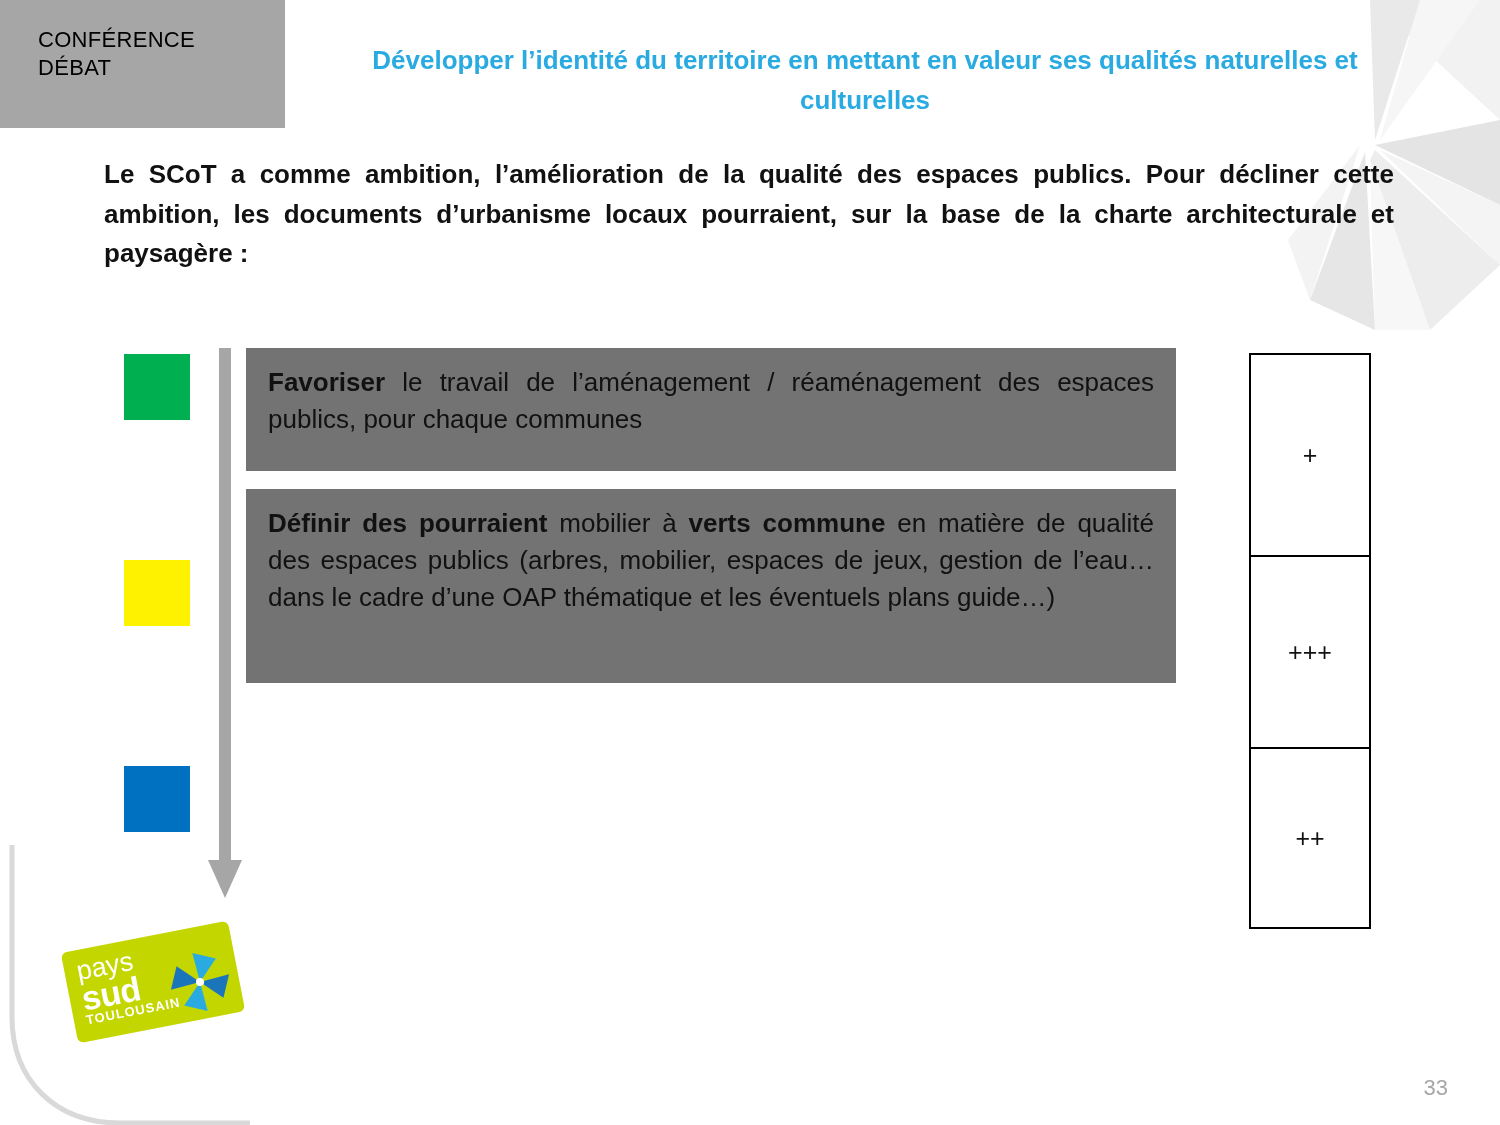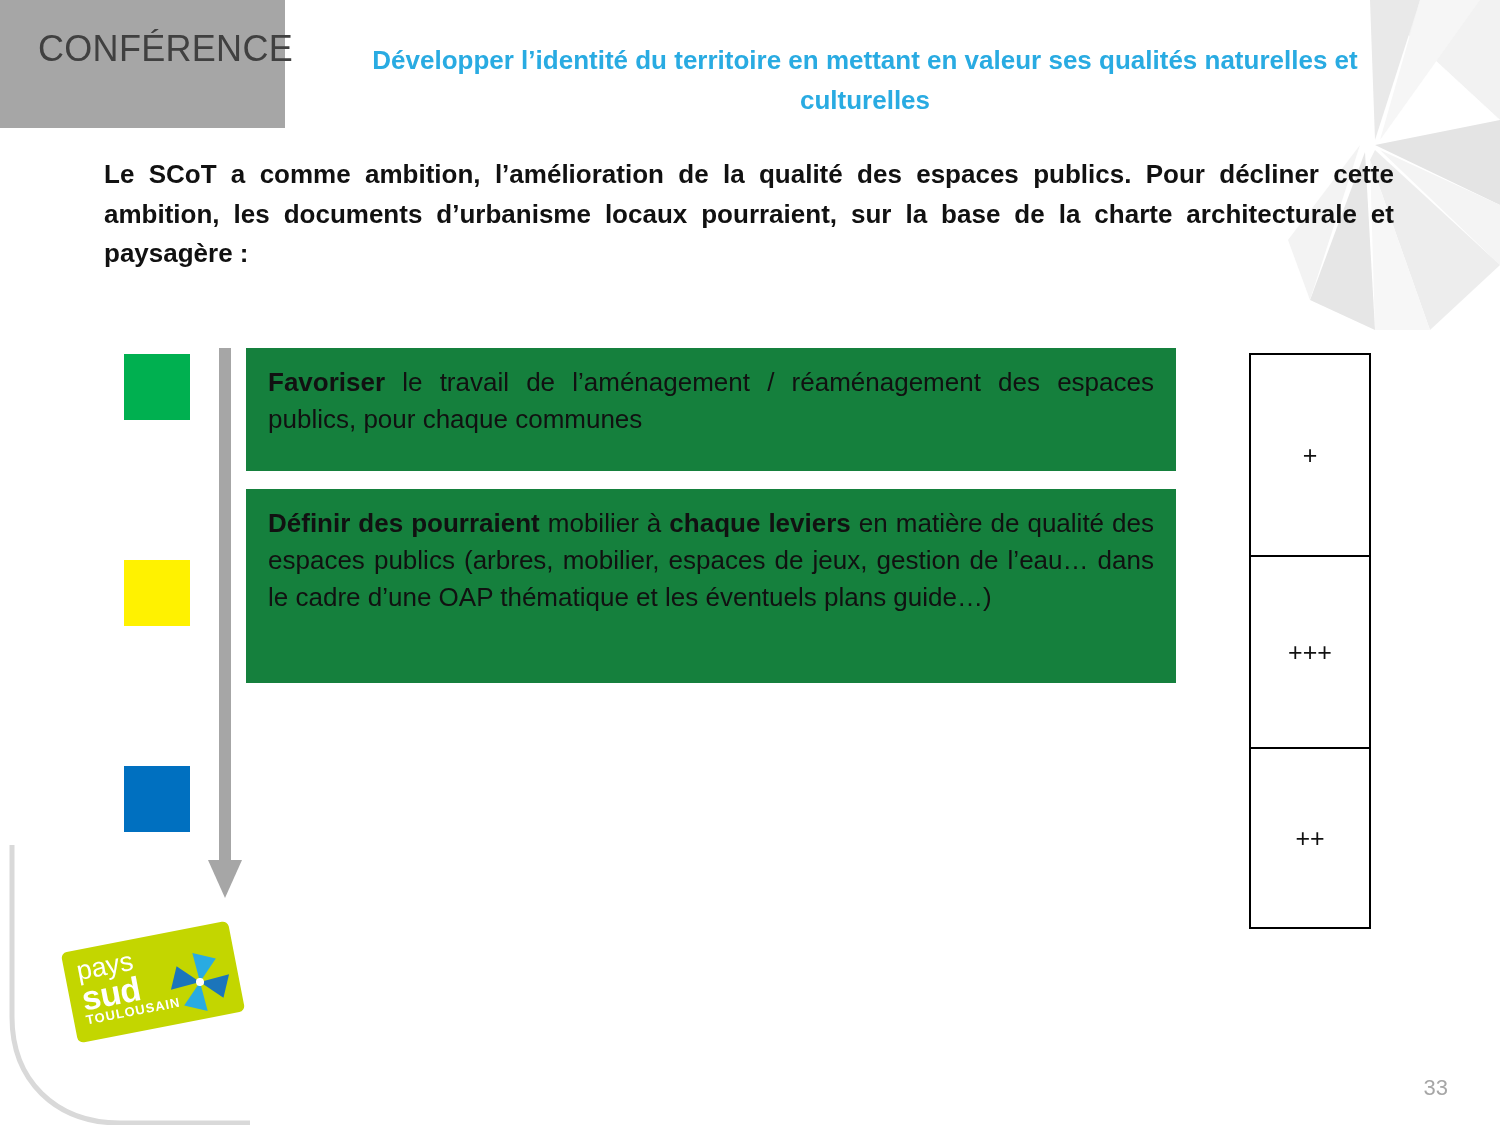--- a/index.html
+++ b/index.html
@@ -31,22 +31,22 @@
   
   .header-tab {
     position: absolute;
     left: 0;
     top: 0;
     width: 285px;
     height: 128px;
     background: #a6a6a6;
     box-sizing: border-box;
     padding: 26px 0 0 38px;
-    color: #404040;
-    font-size: 36px;
+    color: #000000;
+    font-size: 22px;
     line-height: 1.28;
     letter-spacing: 0.3px;
   }
   .header-title {
     position: absolute;
     left: 320px;
     top: 40px;
     width: 1090px;
     text-align: center;
     color: #29ABE2;
@@ -121,21 +121,21 @@
     border-top: 38px solid #A6A6A6;
   }
 
   .items {
     position: absolute;
     left: 142px;
     top: 0;
     width: 930px;
   }
   .item {
-    background: #15803d;
+    background: #737373;
     box-sizing: border-box;
     padding: 16px 22px 18px 22px;
     font-size: 26px;
     line-height: 1.42;
     color: #111111;
     text-align: justify;
     text-justify: inter-word;
     margin-bottom: 18px;
   }
   .item b { font-weight: bold; }
@@ -236,20 +236,21 @@
     <polygon points="330,120 330,205 205,145" fill="#e4e4e4"></polygon>
     <polygon points="330,205 330,265 210,150" fill="#f4f4f4"></polygon>
     <polygon points="205,150 330,265 260,330 200,160" fill="#ededed"></polygon>
     <polygon points="200,160 260,330 205,330" fill="#f7f7f7"></polygon>
     <polygon points="195,152 205,330 140,300" fill="#e6e6e6"></polygon>
     <polygon points="190,145 140,300 118,240" fill="#f3f3f3"></polygon>
   </svg>
 
   <div class="header-tab">
     <div>CONFÉRENCE</div>
+    <div>DÉBAT</div>
   </div>
 
   <div class="header-title">Développer l’identité du territoire en mettant en valeur ses qualités naturelles et culturelles</div>
 
   <div class="intro">Le SCoT a comme ambition, l’amélioration de la qualité des espaces publics. Pour décliner cette ambition, les documents d’urbanisme locaux pourraient,  sur la base de la charte architecturale et paysagère :</div>
 
   <div class="body-area">
 
     <div class="color-col">
       <div class="swatch green"></div>
@@ -262,21 +263,21 @@
       <div class="head"></div>
     </div>
 
     <div class="items">
 
       <div class="item item-1">
         <b>Favoriser</b><span> le travail de l’aménagement / réaménagement des espaces publics, pour chaque communes</span>
       </div>
 
       <div class="item item-2">
-        <b>Définir des pourraient</b><span> mobilier à </span><b>chaque leviers</b><span> en matière de qualité des espaces publics (arbres, mobilier, espaces de jeux, gestion de l’eau… dans le cadre d’une OAP thématique et les éventuels plans guide…)</span>
+        <b>Définir des pourraient</b><span> mobilier à </span><b>verts commune</b><span> en matière de qualité des espaces publics (arbres, mobilier, espaces de jeux, gestion de l’eau… dans le cadre d’une OAP thématique et les éventuels plans guide…)</span>
       </div>
 
 
     </div>
 
     <div class="rating-table">
       <div class="rating-cell rc-1">+</div>
       <div class="rating-cell rc-2">+++</div>
       <div class="rating-cell rc-3">++</div>
     </div>

